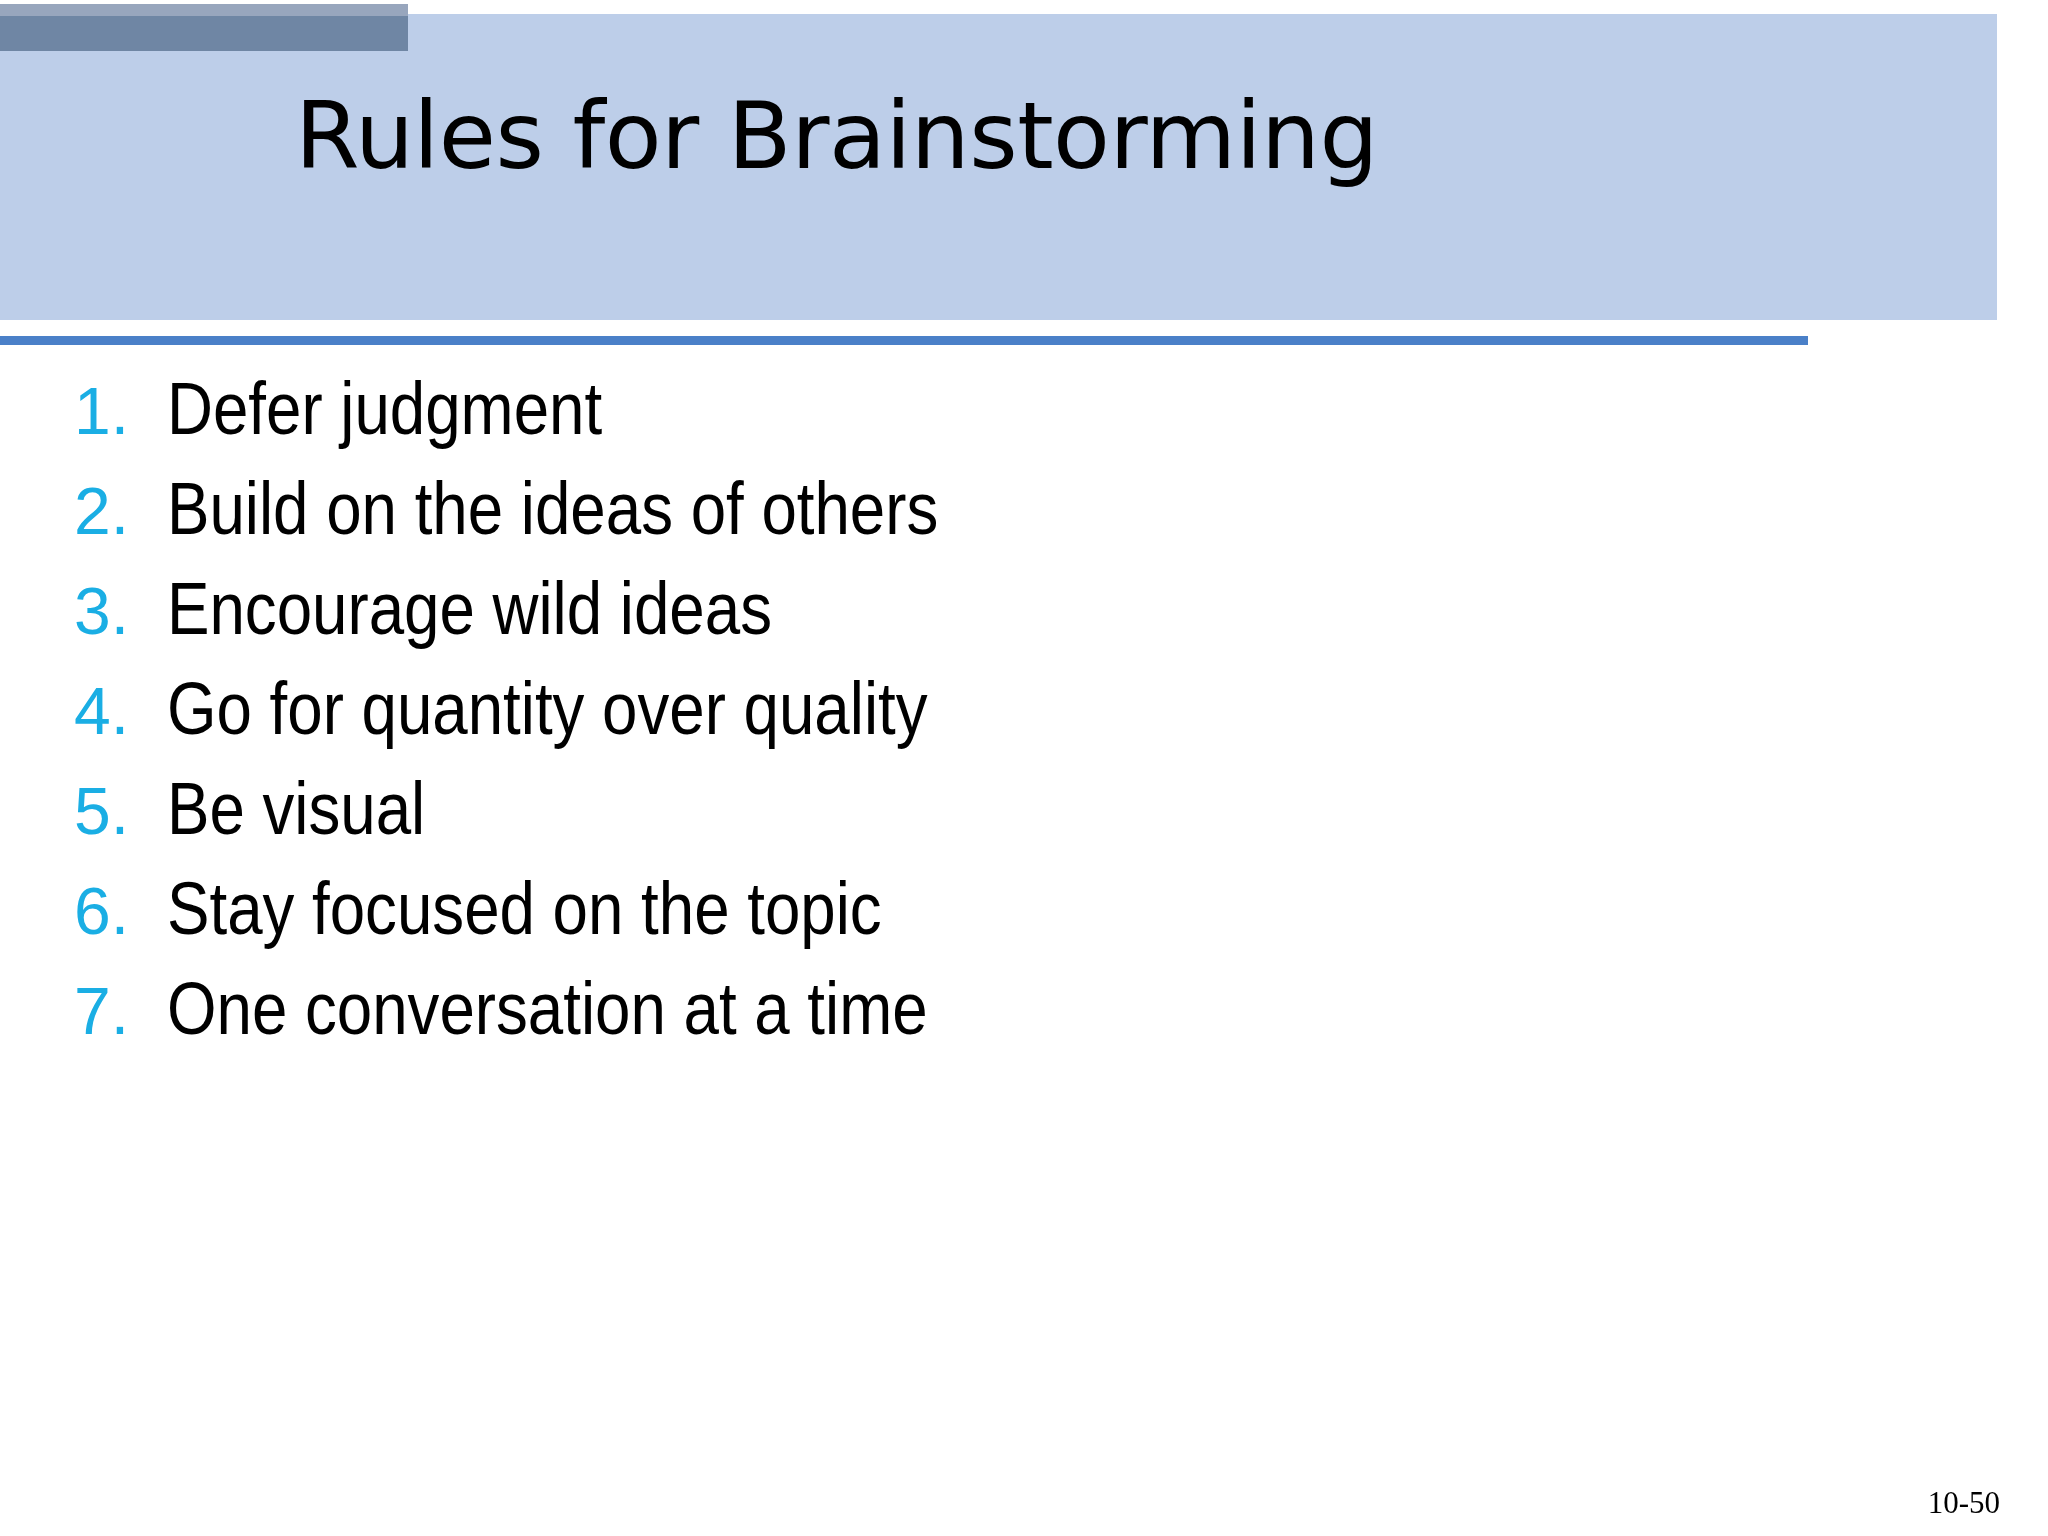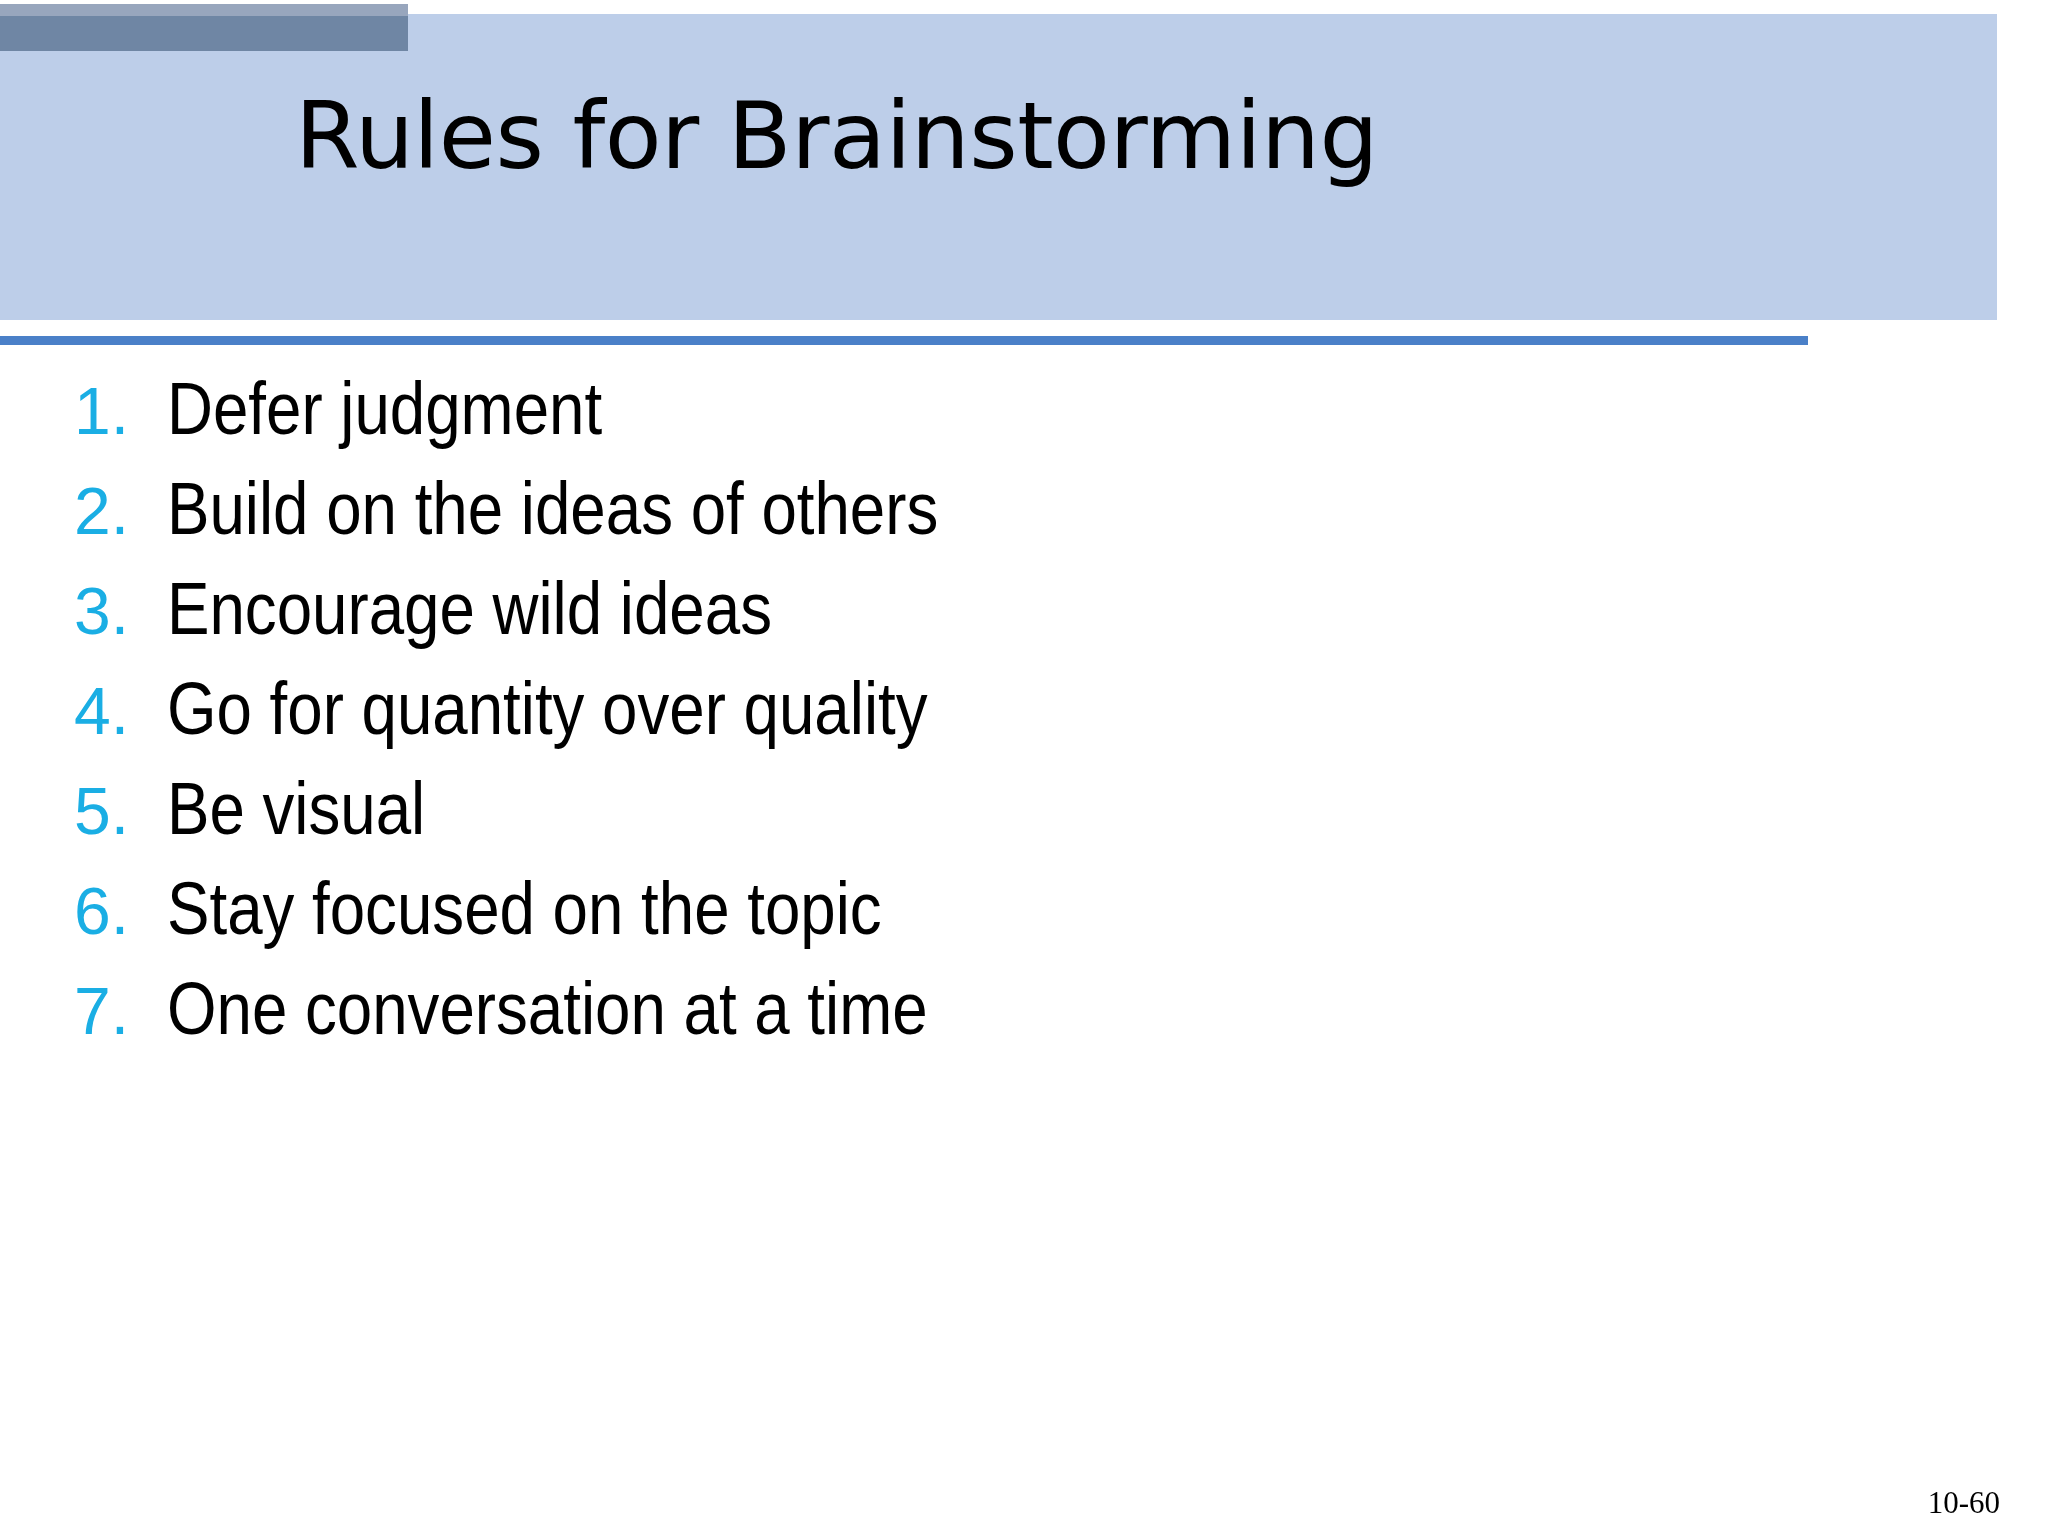--- a/index.html
+++ b/index.html
@@ -159,15 +159,15 @@
       <span class="item-text">Stay focused on the topic</span>
     </div>
 
     <div class="list-item">
       <span class="item-number">7.</span>
       <span class="item-text">One conversation at a time</span>
     </div>
 
   </div>
 
-  <div class="page-number">10-60</div>
+  <div class="page-number">10-50</div>
 
 </div>
 
 </body></html>

